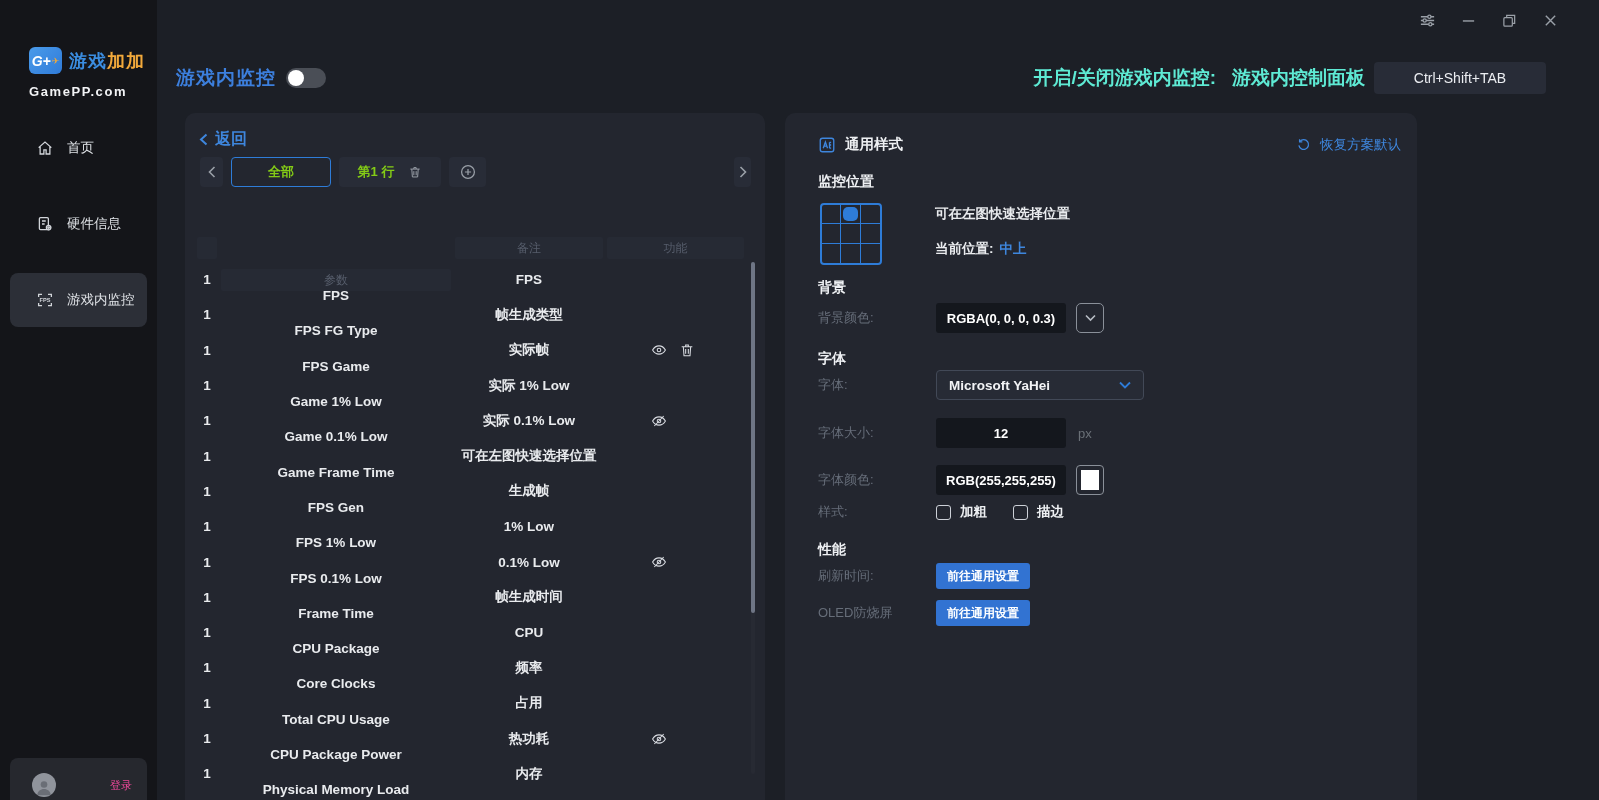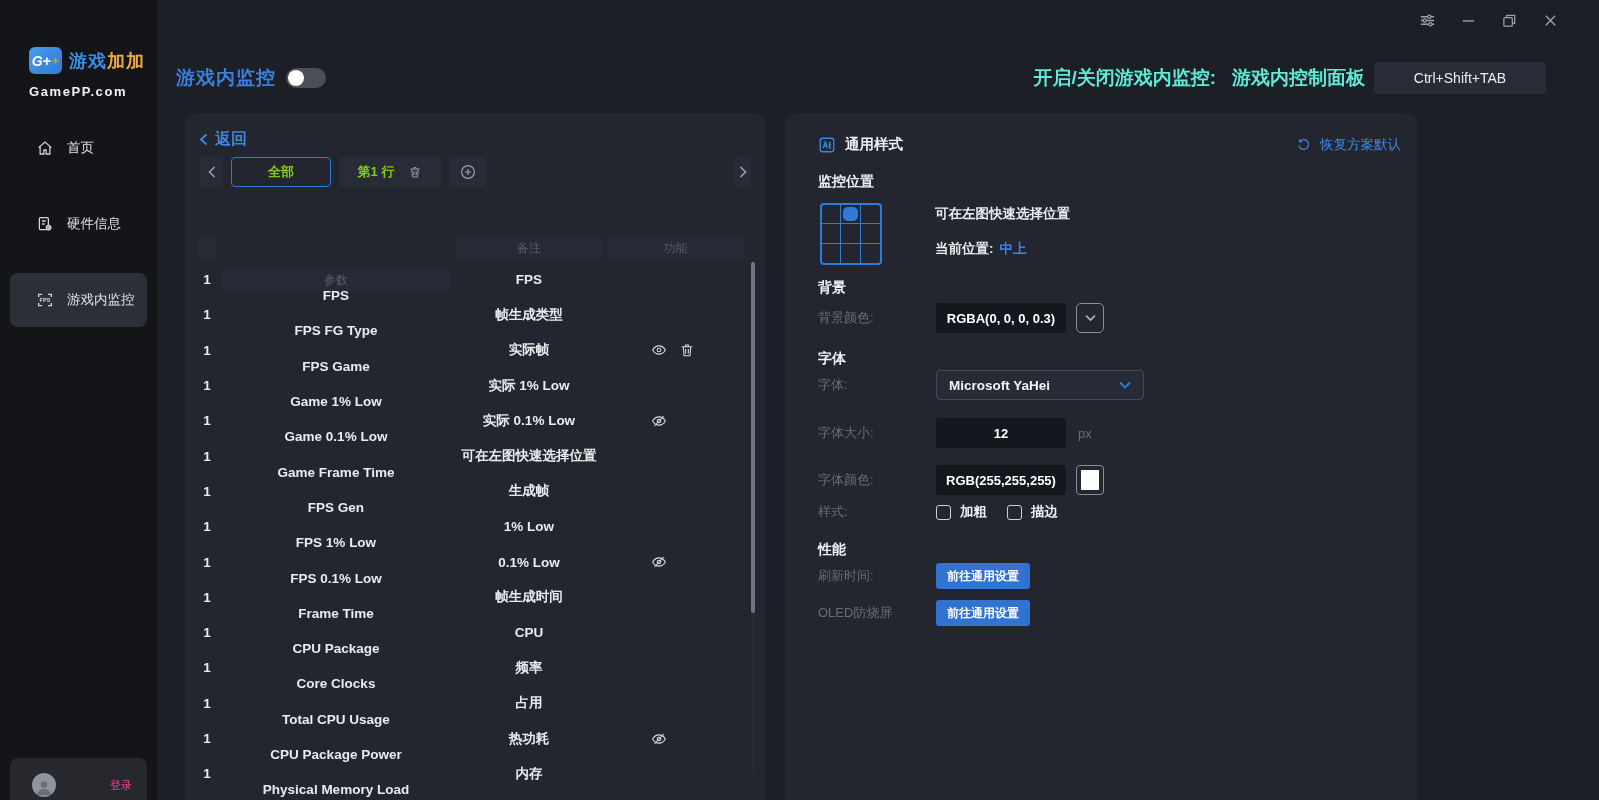--- a/index.html
+++ b/index.html
@@ -469,21 +469,21 @@
         <div class="swatch-btn">
             <div class="swatch-white"></div>
           </div>
       </div>
       <div class="form-row" style="top:390px">
         <span class="f-label">样式:</span>
         <div class="checkbox-item">
           <span class="checkbox"></span>
           <span class="cb-label">加粗</span>
         </div>
-        <div class="checkbox-item" style="margin-left:20px">
+        <div class="checkbox-item" style="margin-left:26px">
           <span class="checkbox"></span>
           <span class="cb-label">描边</span>
         </div>
       </div>
 
       <div class="sec-label" style="top:428px">性能</div>
       <div class="form-row" style="top:450px">
         <span class="f-label">刷新时间:</span>
         <button class="blue-btn">前往通用设置</button>
       </div>

